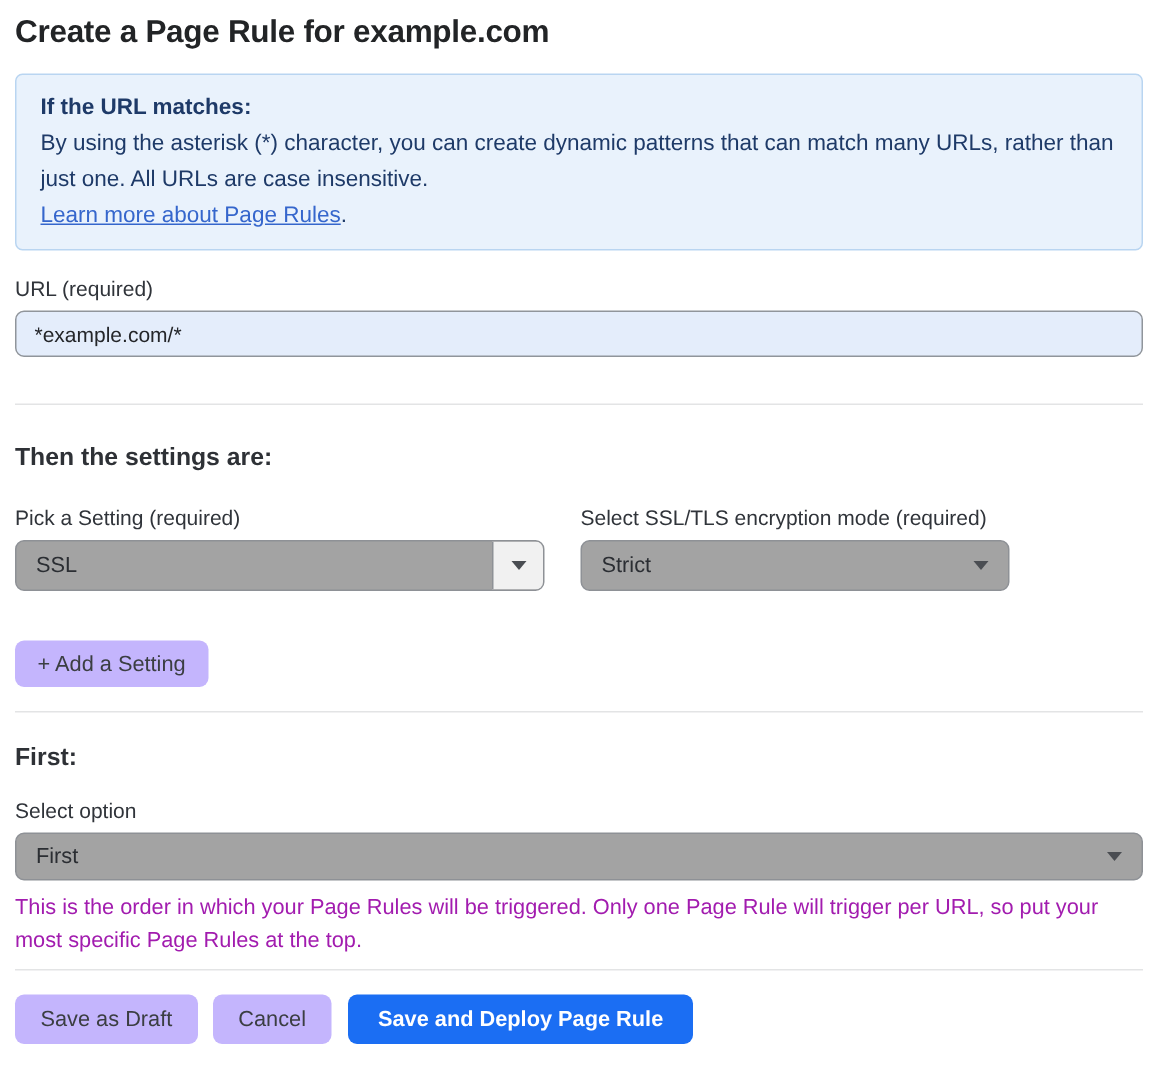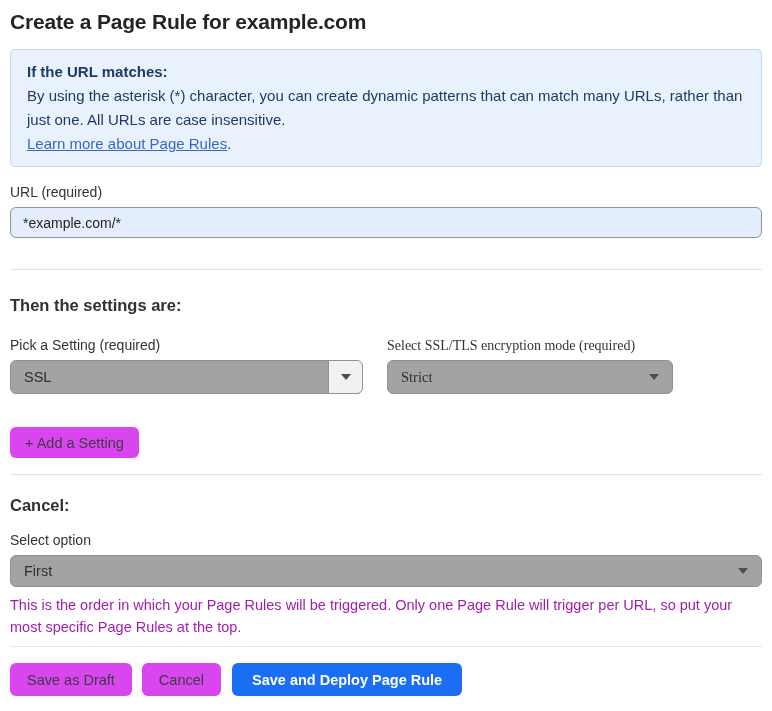--- a/index.html
+++ b/index.html
@@ -78,21 +78,21 @@
   h2.order-heading { margin-top: 21px; }
   
   .settings-row {
     margin-top: 22px;
     display: flex;
     column-gap: 17px;
     gap: 24px;
   }
   .settings-col .field-label { margin-top: 0; }
   .col-setting { width: 353px; }
-  .col-mode { width: 286px; font-family: Liberation Serif, serif; }
+  .col-mode { width: 286px; }
   .select-box {
     margin-top: 6px;
     height: 34px;
     border: 1px solid #8e9196;
     border-radius: 6px;
     background: #a3a3a3;
     display: flex;
     align-items: center;
     cursor: pointer;
     overflow: hidden;
@@ -130,21 +130,21 @@
     align-items: center;
     justify-content: center;
     border: none;
     border-radius: 6px;
     font-family: "Liberation Sans", "DejaVu Sans", sans-serif;
     font-size: 14.5px;
     cursor: pointer;
     white-space: nowrap;
   }
   .btn-gray {
-    background: #d946ef;
+    background: #c4b5fd;
     color: #3b3e42;
   }
   .btn-blue {
     background: #1b6ef3;
     color: #ffffff;
   }
   .add-setting-btn {
     margin-top: 33px;
     height: 31px;
     padding: 0 15px;
@@ -208,21 +208,21 @@
           <span class="caret"></span>
         </span>
       </div>
     </div>
   </div>
 
   <button class="btn btn-gray add-setting-btn">+ Add a Setting</button>
 
   <hr class="divider tight">
 
-  <h2 class="section-heading order-heading">Cancel:</h2>
+  <h2 class="section-heading order-heading">First:</h2>
 
   <label class="field-label">Select option</label>
   <div class="select-box order-select">
     <span class="select-value">First</span>
     <span class="caret-wrap">
       <span class="caret"></span>
     </span>
   </div>
 
   <p class="help-text">This is the order in which your Page Rules will be triggered. Only one Page Rule will trigger per URL, so put your most specific Page Rules at the top.</p>

